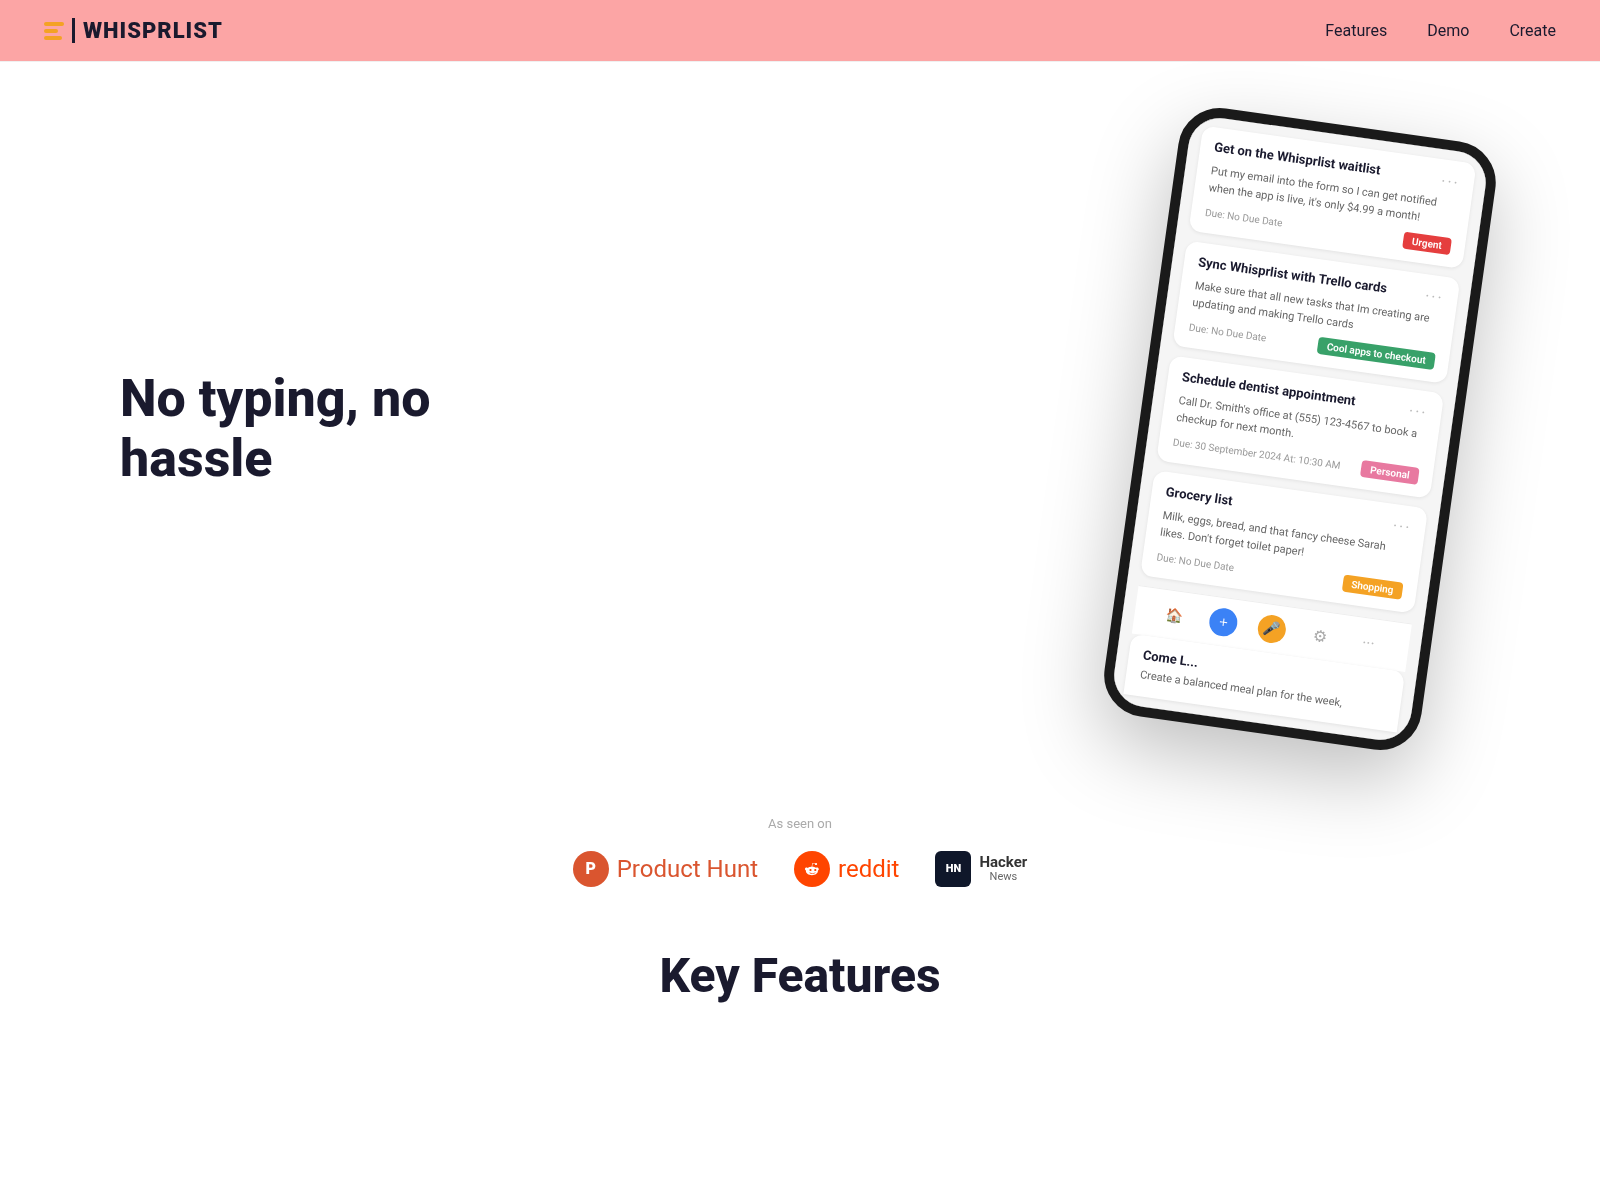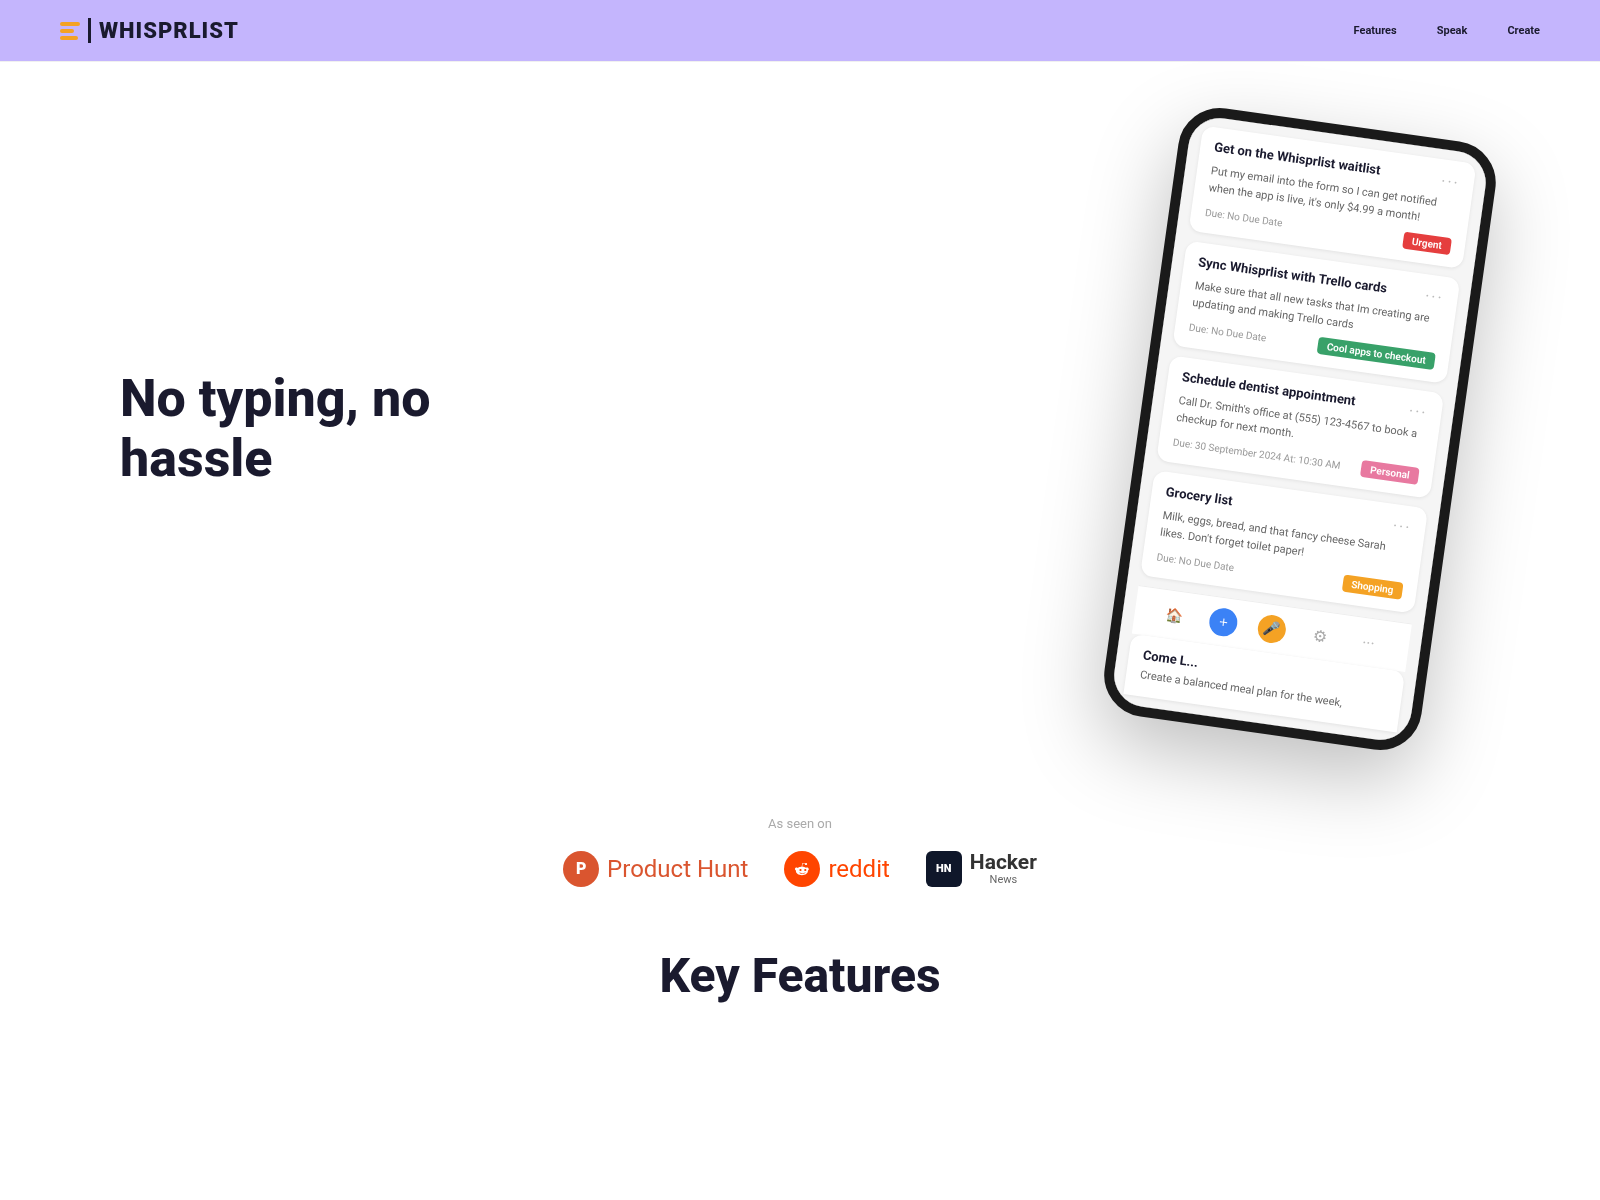--- a/index.html
+++ b/index.html
@@ -1,32 +1,32 @@
 <!DOCTYPE html>
 <html><head>
   <meta charset="utf-8">
   <style>
     * { box-sizing: border-box; margin: 0; padding: 0; }
     body { font-family: -apple-system, BlinkMacSystemFont, 'Segoe UI', Roboto, sans-serif; background: #fff; color: #1a1a2e; overflow-x: hidden; }
 
     
     nav {
       display: flex; align-items: center; justify-content: space-between;
-      padding: 18px 60px; position: sticky; top: 0; background: #c4b5fd; z-index: 100;
+      padding: 18px 44px; position: sticky; top: 0; background: #fca5a5; z-index: 100;
       border-bottom: 1px solid #f0f0f0;
     }
     .logo { display: flex; align-items: center; gap: 8px; }
     .logo-icon { display: flex; flex-direction: column; gap: 3px; }
     .logo-bar { height: 4px; background: #F4A224; border-radius: 2px; }
     .logo-bar:nth-child(1) { width: 20px; }
     .logo-bar:nth-child(2) { width: 14px; }
     .logo-bar:nth-child(3) { width: 18px; }
     .logo-text { font-size: 22px; font-weight: 900; color: #1a1a2e; letter-spacing: 1px; border-left: 3px solid #1a1a2e; padding-left: 8px; }
     .nav-links { display: flex; gap: 40px; }
-    .nav-links a { text-decoration: none; color: #1a1a2e; font-size: 11px; font-weight: 700; }
+    .nav-links a { text-decoration: none; color: #1a1a2e; font-size: 16px; font-weight: 400; }
 
     
     .hero {
       display: flex; align-items: center; justify-content: space-between;
       padding: 60px 80px 40px 120px; min-height: 700px; position: relative;
     }
     .hero-text { max-width: 420px; }
     .hero-title { font-size: 52px; font-weight: 800; line-height: 1.15; color: #1a1a2e; }
     .hero-subtitle { font-size: 18px; color: #555; line-height: 1.6; }
 
@@ -112,21 +112,21 @@
       display: flex; align-items: center; justify-content: center;
       font-size: 16px; font-weight: 900; color: #fff;
     }
     .icon-ph { background: #da552f; }
     .icon-reddit { background: #ff4500; }
     .icon-hn { background: #0f172a; border-radius: 6px; font-size: 12px; }
     .social-name { font-size: 24px; font-weight: 400; }
     .name-ph { color: #da552f; }
     .name-reddit { color: #ff4500; text-align: right; }
     .name-hn-wrap { display: flex; flex-direction: column; line-height: 1.1; }
-    .name-hn1 { font-size: 21px; font-weight: 700; color: #333; }
+    .name-hn1 { font-size: 15px; font-weight: 700; color: #333; }
     .name-hn2 { font-size: 11px; color: #666; }
 
     
     .key-features {
       text-align: center;
       padding: 40px 20px 10px;
     }
     .key-features-title { font-size: 48px; font-weight: 800; color: #1a1a2e; }
   </style>
 </head>
@@ -136,21 +136,21 @@
   <div class="logo">
     <div class="logo-icon">
       <div class="logo-bar"></div>
       <div class="logo-bar"></div>
       <div class="logo-bar"></div>
     </div>
     <span class="logo-text">WHISPRLIST</span>
   </div>
   <div class="nav-links">
     <a href="#features">Features</a>
-    <a href="#demo">Speak</a>
+    <a href="#demo">Demo</a>
     <a href="#pricing">Create</a>
   </div>
 </nav>
 
 <section class="hero">
   <div class="hero-text">
     <h1 class="hero-title">No typing, no hassle</h1>
   </div>
 
   <div class="phone-wrap">

